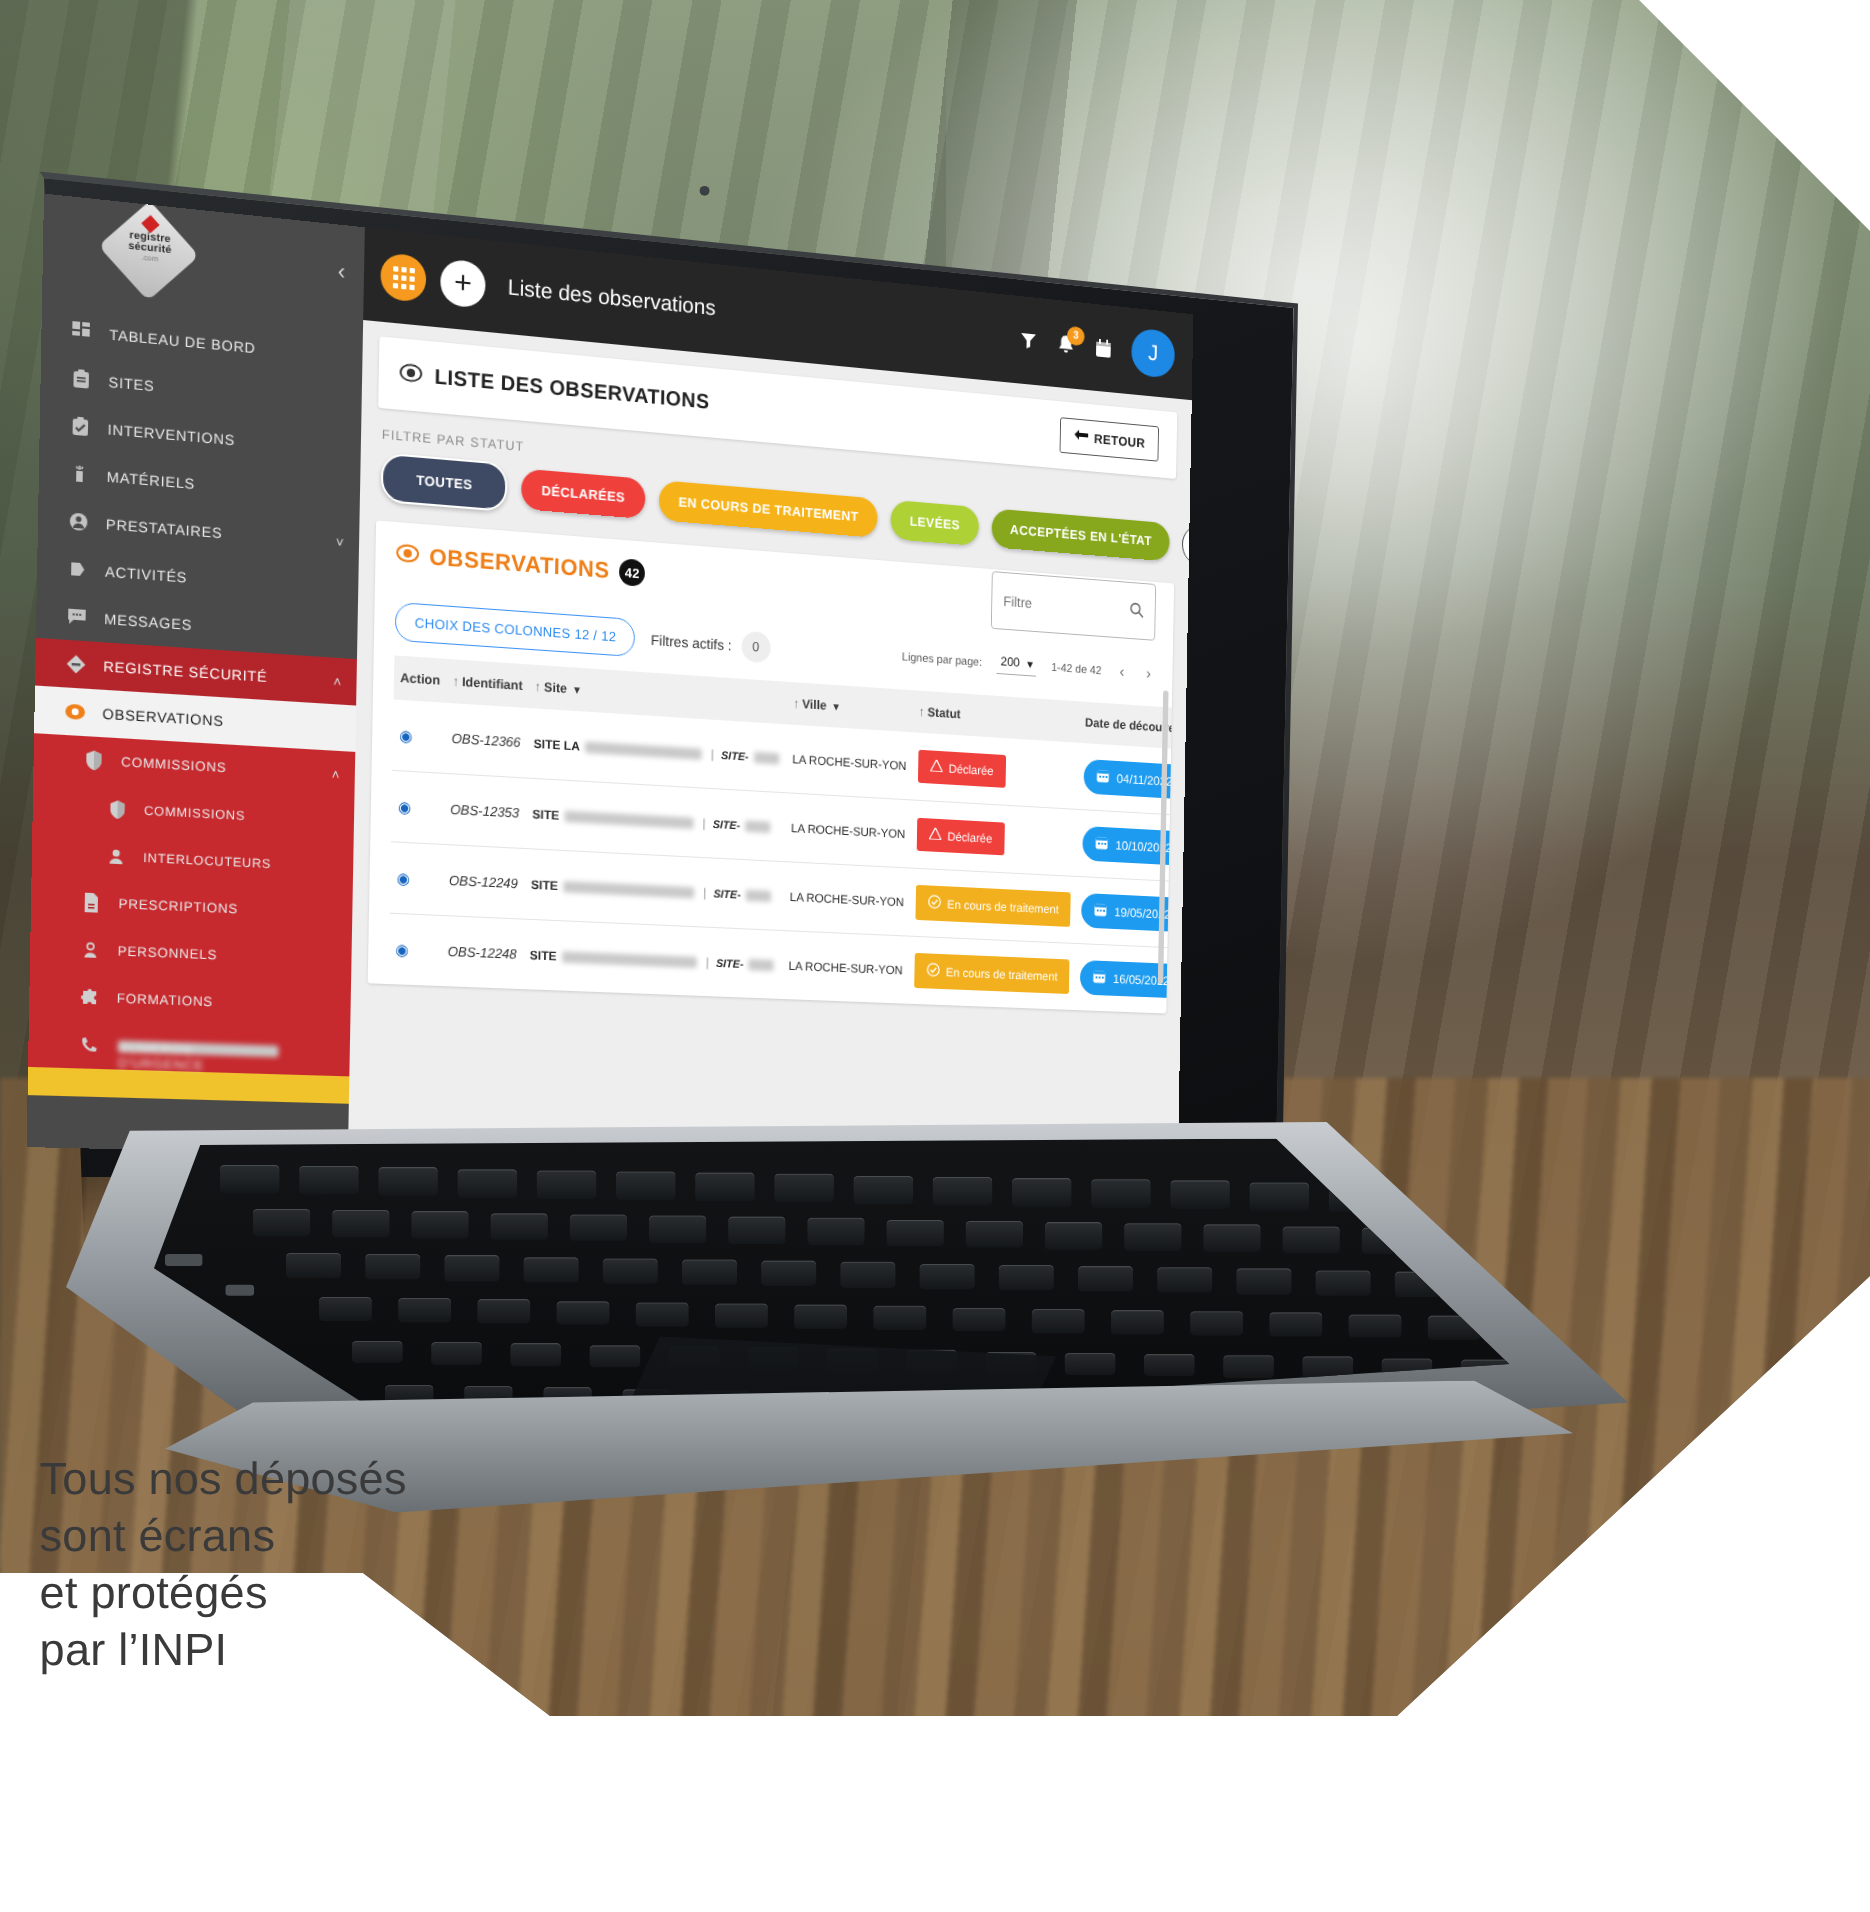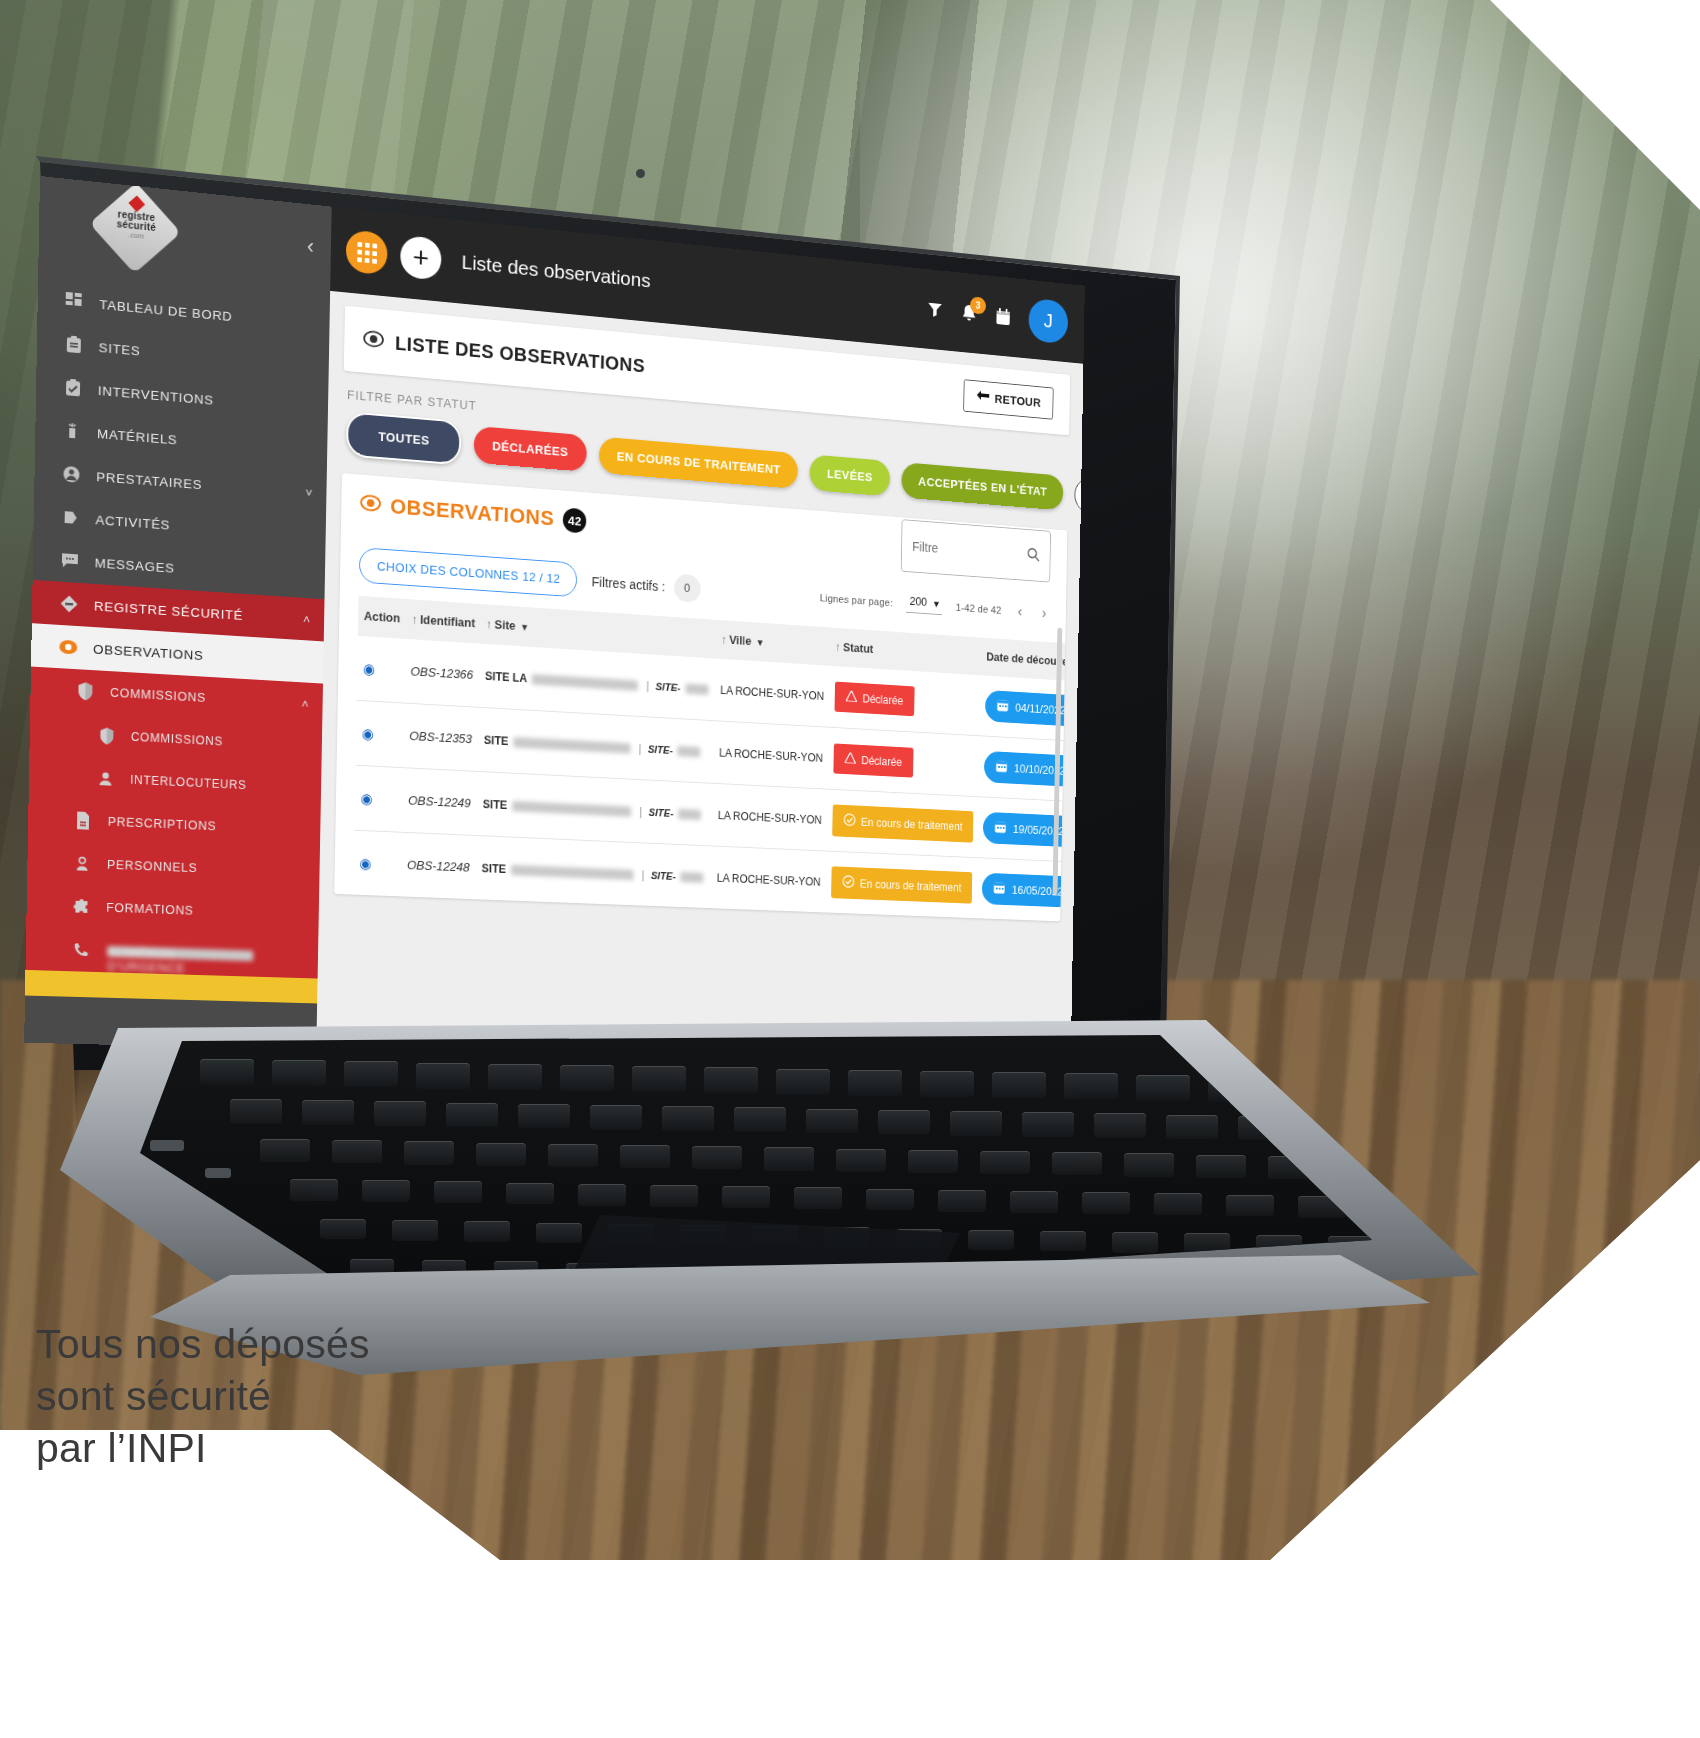--- a/index.html
+++ b/index.html
@@ -911,16 +911,17 @@
         </div>
     </div>
     <div class="trackpad"></div>
     <div class="base-front"></div>
     <div class="port" style="left:150px; top:1140px; width:34px; height:11px;"></div>
     <div class="port" style="left:205px; top:1168px; width:26px; height:10px;"></div>
   </div>
 
   <div class="caption">
     <div>Tous nos déposés</div>
-    <div>sont sécurité</div>
+    <div>sont écrans</div>
+    <div>et protégés</div>
     <div>par l’INPI</div>
   </div>
 </div>
 
 </body></html>

